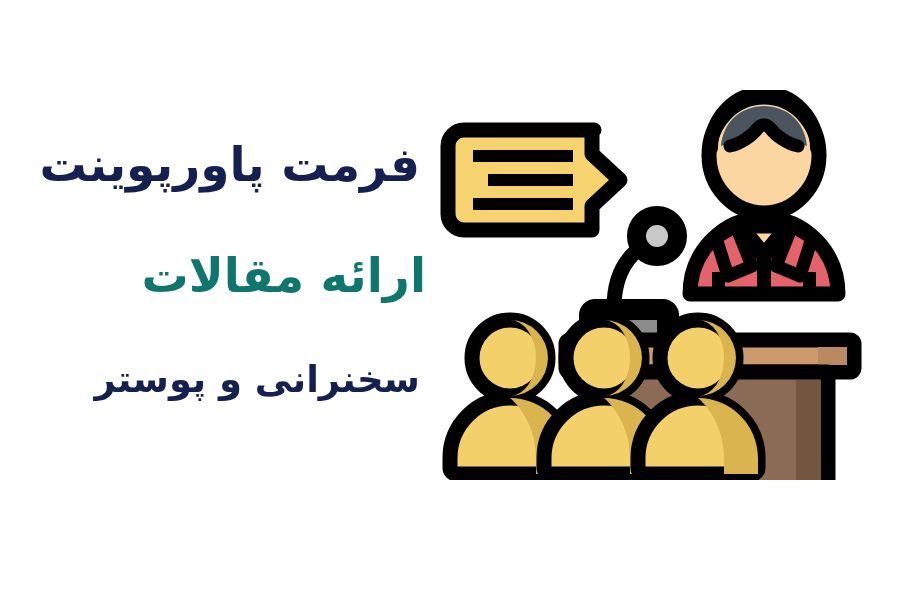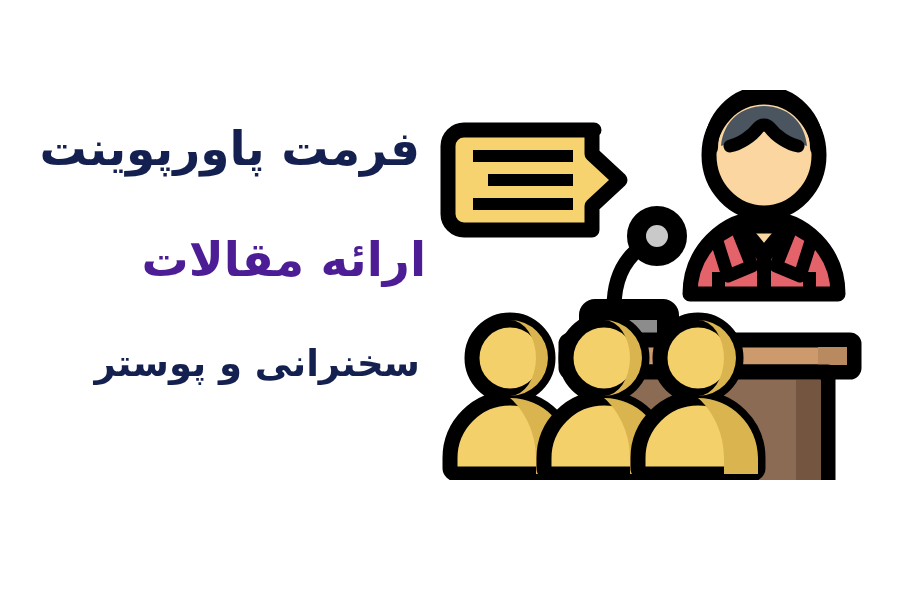--- a/index.html
+++ b/index.html
@@ -20,21 +20,21 @@
     width: 900px;
     height: 600px;
     background: #ffffff;
     box-sizing: border-box;
   }
 
   
   #headline {
     position: absolute;
     left: 20px;
-    top: 124px;
+    top: 140px;
     width: 400px;
     height: 260px;
     display: flex;
     flex-direction: column;
     align-items: flex-end;
     justify-content: space-between;
     text-align: right;
     direction: rtl;
   }
   .headline-line {
@@ -62,21 +62,21 @@
   }
   #illustration svg { display: block; width: 100%; height: 100%; }
 </style>
 </head>
 <body style="background: rgb(255, 255, 255);">
 
 <div id="banner" style="background: rgb(255, 255, 255);">
 
   <div id="headline">
     <span class="headline-line line-1" style="color: rgb(20, 32, 79);">فرمت پاورپوینت</span>
-    <span class="headline-line line-2" style="color: #4c1d95;">ارائه مقالات</span>
+    <span class="headline-line line-2" style="color: #0f766e;">ارائه مقالات</span>
     <span class="headline-line line-3" style="color: rgb(20, 32, 79);">سخنرانی و پوستر</span>
   </div>
 
   <div id="illustration">
     <svg viewBox="0 0 440 390" xmlns="http://www.w3.org/2000/svg">
 
       <g>
         <path d="M24 40 h130 l0 0 a14 14 0 0 1 0 0
                  M24 40
                  a16 16 0 0 0 -16 16

